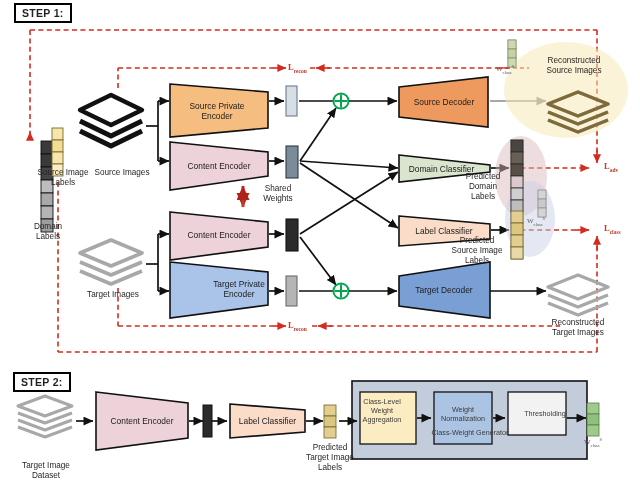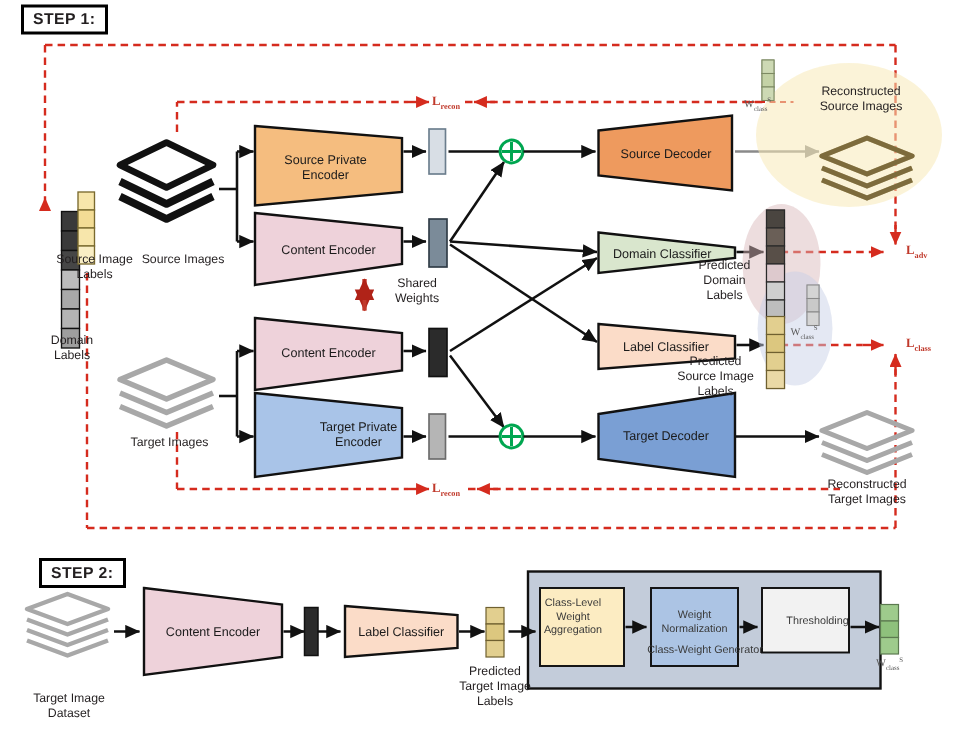--- a/index.html
+++ b/index.html
@@ -284,21 +284,21 @@
       <rect x="324" y="427" width="12" height="11" fill="#e2cf8f" stroke="#6f6030" stroke-width="0.8"></rect>
     </g>
     <g>
       <rect x="587" y="403" width="12" height="11" fill="#9ecb8c" stroke="#5c7a50" stroke-width="0.8"></rect>
       <rect x="587" y="414" width="12" height="11" fill="#8ec17c" stroke="#5c7a50" stroke-width="0.8"></rect>
       <rect x="587" y="425" width="12" height="11" fill="#9ecb8c" stroke="#5c7a50" stroke-width="0.8"></rect>
     </g>
   </svg>
 
   <div class="abs steptag" style="left:14px;top:3px;">STEP 1:</div>
-  <div class="abs steptag" style="left:26px;top:372px;">STEP 2:</div>
+  <div class="abs steptag" style="left:13px;top:372px;">STEP 2:</div>
 
   <div class="abs boxlabel" style="left:172px;top:101px;width:90px;">
     <span>Source Private</span><br>
     <span>Encoder</span>
   </div>
   <div class="abs boxlabel" style="left:172px;top:161px;width:94px;">Content Encoder</div>
   <div class="abs boxlabel" style="left:172px;top:230px;width:94px;">Content Encoder</div>
   <div class="abs boxlabel" style="left:172px;top:279px;width:94px;margin-left:20px;">
     <span>Target Private</span><br>
     <span>Encoder</span>

